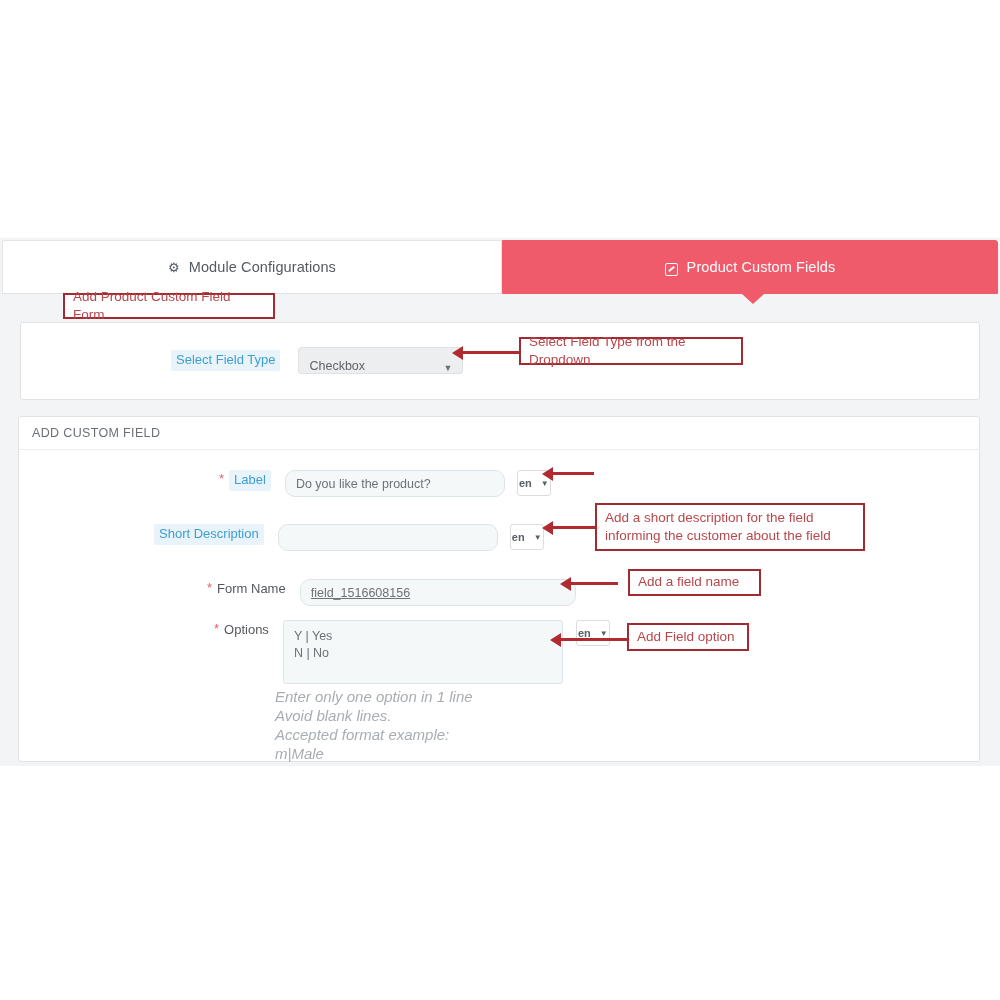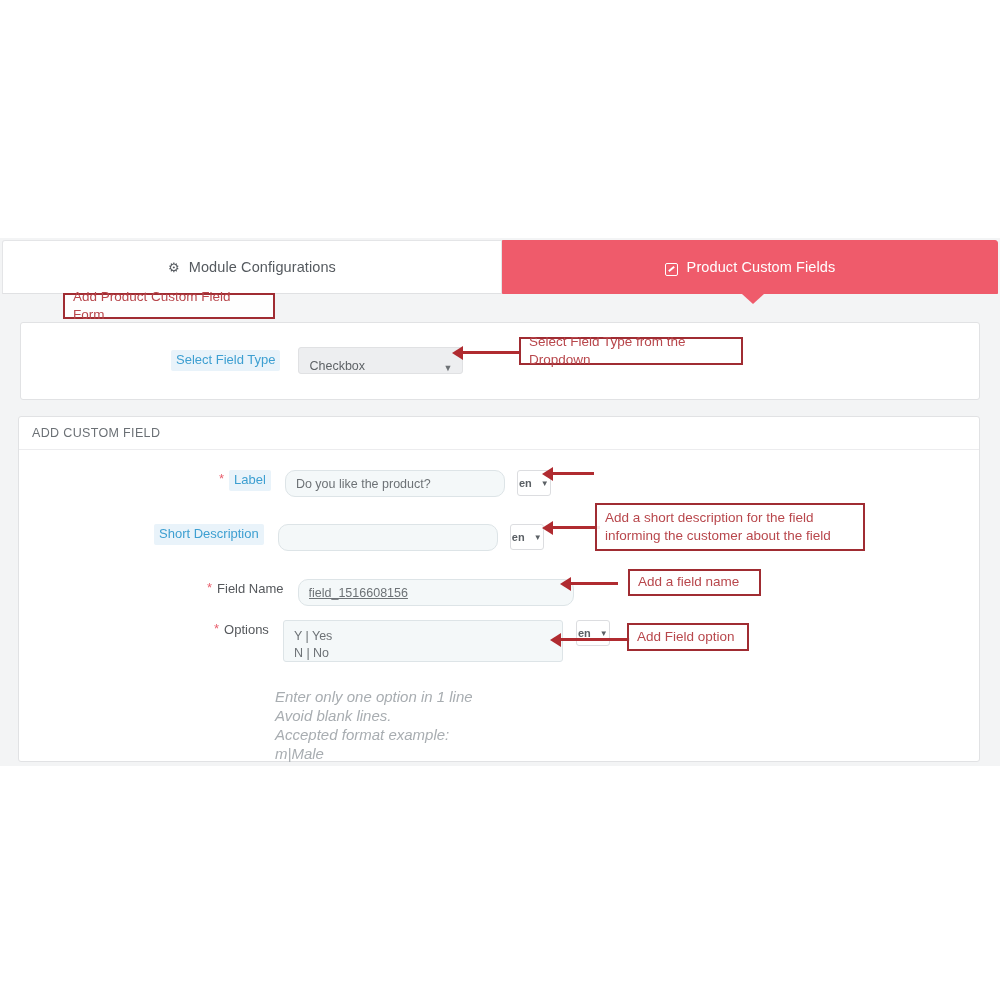--- a/index.html
+++ b/index.html
@@ -312,28 +312,28 @@
         <div class="lbl" style="margin-right:14px;">Short Description</div>
         <input class="inp" style="width: 220px; height: 27px;" placeholder="">
         <div class="langbtn" style="margin-left:12px;">
           <span>en</span>
           <span class="caret">▼</span>
         </div>
       </div>
 
       <div class="row" style="left:188px; top:162px;">
         <span class="req">*</span>
-        <div class="lbl-plain" style="margin-right:14px;">Field Name</div>
+        <div class="lbl-plain" style="margin-right:14px;">Form Name</div>
         <input class="inp" style="width: 276px; height: 27px; text-decoration: underline;" value="field_1516608156">
       </div>
 
       <div class="row" style="left:195px; top:203px;">
         <span class="req">*</span>
         <div class="lbl-plain" style="margin-right:14px;">Options</div>
-        <div class="ta" style="width:280px; height:42px;">Y | Yes
+        <div class="ta" style="width:280px; height:64px;">Y | Yes
 N | No</div>
         <div class="langbtn" style="margin-left:13px;">
           <span>en</span>
           <span class="caret">▼</span>
         </div>
       </div>
 
       <div class="hint" style="position:absolute; left:256px; top:270px; width:400px;">Enter only one option in 1 line
 Avoid blank lines.
 Accepted format example:

